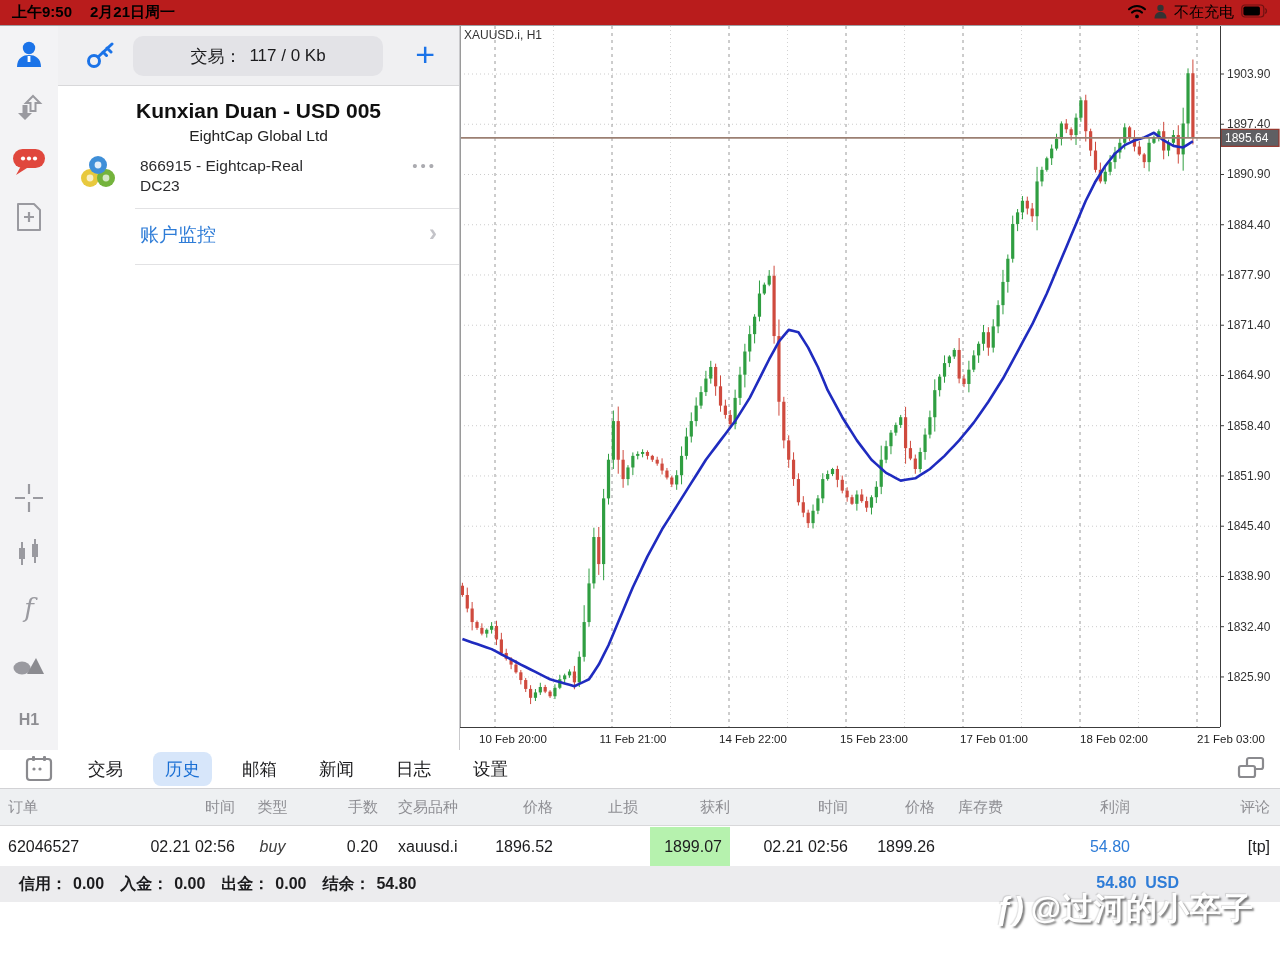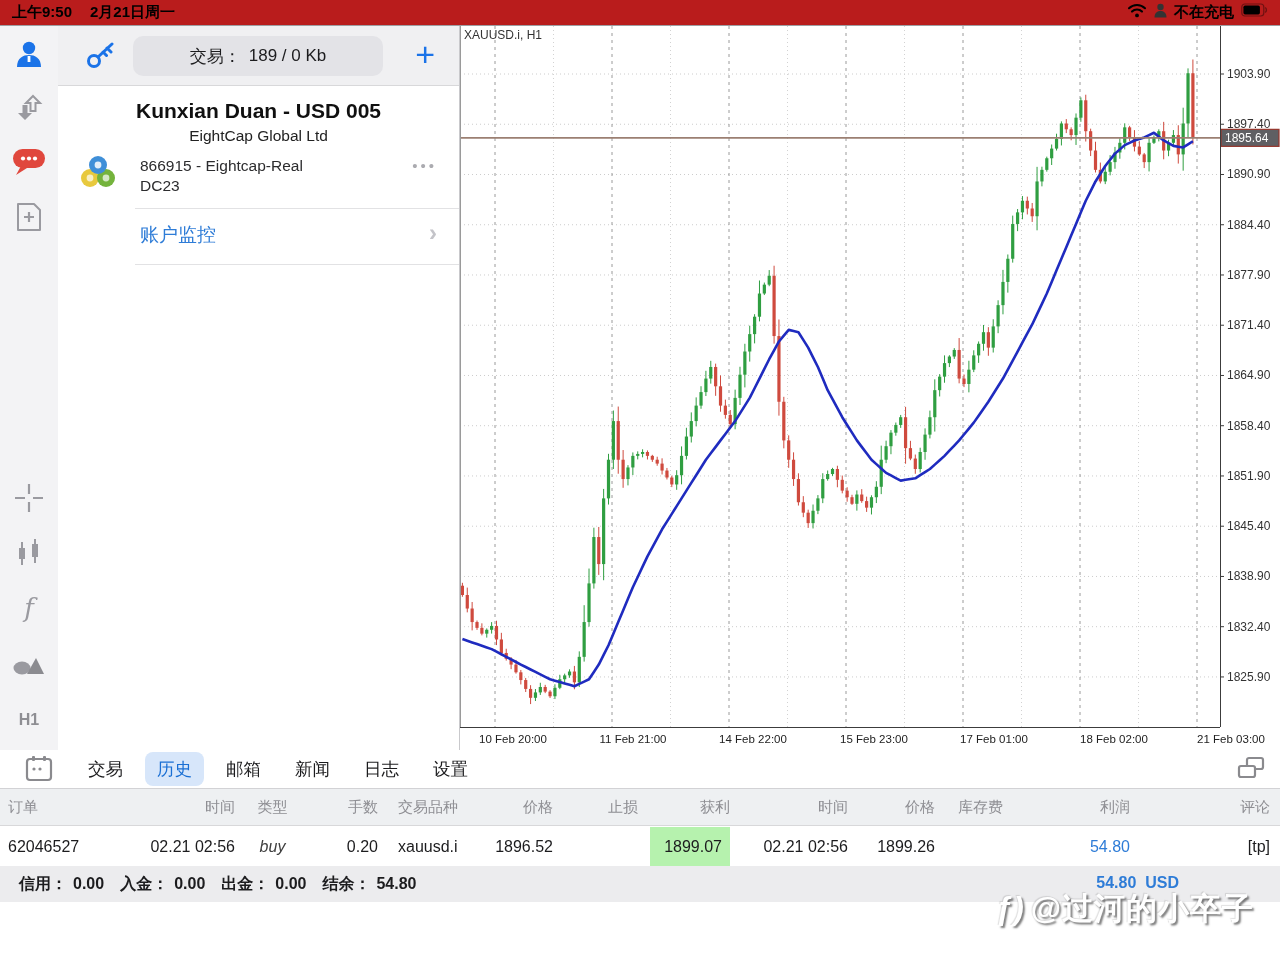--- a/index.html
+++ b/index.html
@@ -3,21 +3,21 @@
 <meta charset="utf-8">
 <style>
   html,body{margin:0;padding:0;background:#fff;}
   *{box-sizing:border-box;}
   body{font-family:"Liberation Sans","DejaVu Sans",sans-serif;-webkit-font-smoothing:antialiased;}
   #app{position:relative;width:1280px;height:960px;background:#fff;overflow:hidden;}
 
   
   .statusbar{position:absolute;left:0;top:0;width:1280px;height:26px;background:#b91c1c;border-bottom:1px solid #9e9ea2;display:flex;align-items:center;justify-content:space-between;padding:0 12px;font-size:15px;font-weight:700;color:#000;}
   .sb-left{display:flex;gap:18px;}
-  .sb-right{display:flex;align-items:flex-start;gap:7px;font-weight:700;}
+  .sb-right{display:flex;align-items:center;gap:7px;font-weight:400;}
 
   
   .rail{position:absolute;left:0;top:26px;width:58px;height:724px;background:#f3f3f5;}
   .rail .ricon{position:absolute;left:0;width:58px;height:44px;display:flex;align-items:center;justify-content:center;}
   .rail .tf{font-size:16px;font-weight:700;color:#8e8e93;}
 
   
   .panel{position:absolute;left:58px;top:26px;width:402px;height:724px;background:#fff;border-right:1px solid #c9c9cc;}
   .ptoolbar{position:absolute;left:0;top:0;width:100%;height:60px;background:#f0f0f2;border-bottom:1px solid #d8d8da;}
   .keyicon{position:absolute;left:28px;top:16px;}
@@ -32,21 +32,21 @@
   .monitor{position:absolute;left:82px;top:196px;font-size:19px;color:#2e7cd7;}
   .chev{position:absolute;right:22px;top:193px;font-size:24px;color:#c4c4c9;font-weight:600;}
   .pdiv2{position:absolute;left:77px;top:238px;right:0;height:1px;background:#e2e2e4;}
 
   
   .chart-wrap{position:absolute;left:460px;top:26px;width:820px;height:721px;background:#fff;}
 
   
   .tabbar{position:absolute;left:0;top:750px;width:1280px;height:38px;background:#fff;display:flex;align-items:center;}
   .cal{margin-left:16px;width:46px;display:flex;justify-content:center;}
-  .tabs{display:flex;align-items:center;gap:10px;margin-left:14px;}
+  .tabs{display:flex;align-items:center;gap:18px;margin-left:14px;}
   .tab{padding:5px 12px;font-size:17.5px;color:#1c1c1e;border-radius:8px;}
   .tab.active{background:#d7e6fa;color:#1a6fd4;}
   .layout-ico{position:absolute;right:14px;top:6px;}
 
   
   .thead{position:absolute;left:0;top:788px;width:1280px;height:38px;background:#eef0f2;border-top:1px solid #d2d2d5;border-bottom:1px solid #d8d8da;display:flex;align-items:center;font-size:15px;color:#8e8e93;}
   .trow{position:absolute;left:0;top:827px;width:1280px;height:39px;background:#fff;display:flex;align-items:center;font-size:16px;color:#1c1c1e;}
   .cell{display:flex;align-items:center;height:100%;}
   .r{justify-content:flex-end;} .c{justify-content:center;} .l{justify-content:flex-start;}
   .co{width:150px;padding-left:8px;} .ct1{width:85px;} .cty{width:75px;} .clo{width:68px;}
@@ -160,21 +160,21 @@
   <div class="panel">
     <div class="ptoolbar">
       <span class="keyicon">
         <svg width="30" height="28" viewBox="0 0 30 28">
             <circle cx="8" cy="19" r="5.5" fill="none" stroke="#1b73e8" stroke-width="3"></circle>
             <path d="M12 15 L26 2 M21 6 l4 4 M17 10 l3.5 3.5" stroke="#1b73e8" stroke-width="3" fill="none" stroke-linecap="round"></path>
           </svg>
       </span>
       <div class="pill">
         <span>交易：</span>
-        <span>189 / 0 Kb</span>
+        <span>117 / 0 Kb</span>
       </div>
       <div class="plusbtn">+</div>
     </div>
 
     <div class="acct-title">Kunxian Duan - USD 005</div>
     <div class="acct-broker">EightCap Global Ltd</div>
 
     <span class="acct-logo">
       <svg width="40" height="40" viewBox="0 0 40 40">
           <circle cx="12" cy="26" r="9" fill="#e8c93e"></circle>

